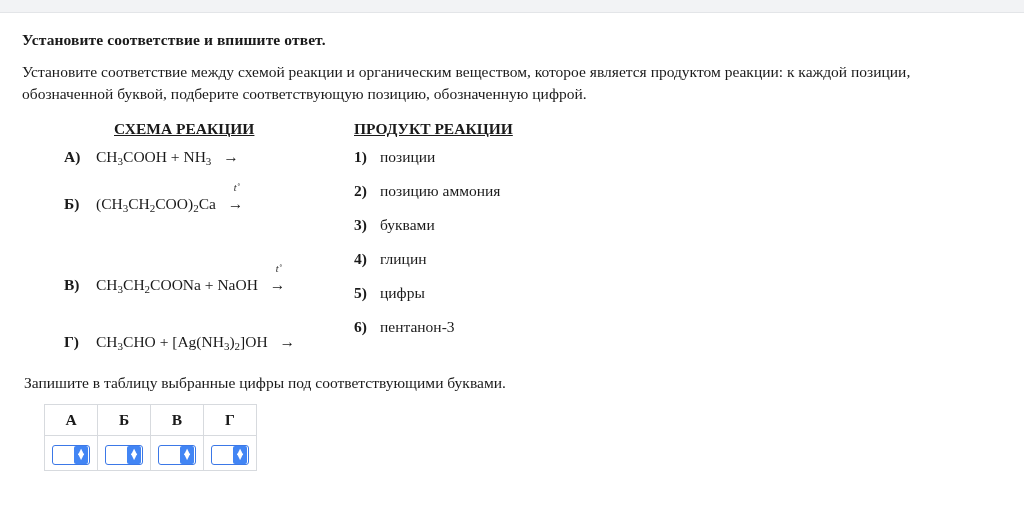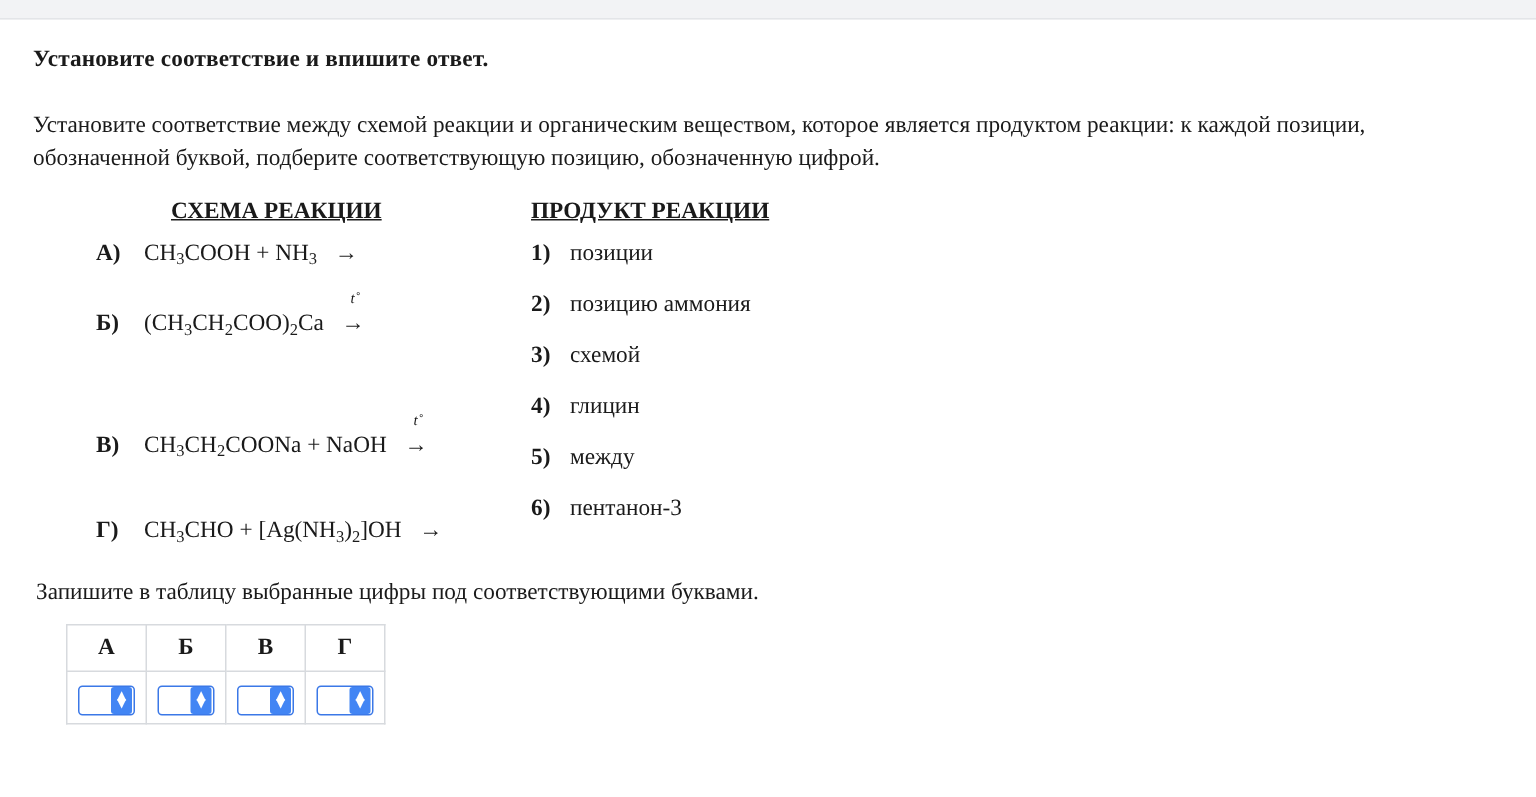--- a/index.html
+++ b/index.html
@@ -20,21 +20,21 @@
     background: #f2f3f5;
     border-bottom: 1px solid #e3e5e8;
     width: 100%;
   }
   .page {
     padding: 10px 22px 0 22px;
   }
   .task-title {
     font-weight: bold;
     font-size: 15.5px;
-    margin: 8px 0 24px 0;
+    margin: 8px 0 12px 0;
     letter-spacing: 0.1px;
   }
   .instructions {
     font-size: 15.5px;
     line-height: 1.45;
     margin: 0 0 14px 0;
     max-width: 990px;
   }
   .columns {
     position: relative;
@@ -211,29 +211,29 @@
       <div class="answer-row">
         <span class="answer-num">1)</span>
         <span class="answer-text">позиции</span>
       </div>
       <div class="answer-row">
         <span class="answer-num">2)</span>
         <span class="answer-text">позицию аммония</span>
       </div>
       <div class="answer-row">
         <span class="answer-num">3)</span>
-        <span class="answer-text">схемой</span>
+        <span class="answer-text">буквами</span>
       </div>
       <div class="answer-row">
         <span class="answer-num">4)</span>
         <span class="answer-text">глицин</span>
       </div>
       <div class="answer-row">
         <span class="answer-num">5)</span>
-        <span class="answer-text">между</span>
+        <span class="answer-text">цифры</span>
       </div>
       <div class="answer-row">
         <span class="answer-num">6)</span>
         <span class="answer-text">пентанон-3</span>
       </div>
 
     </div>
 
   </div>
 

